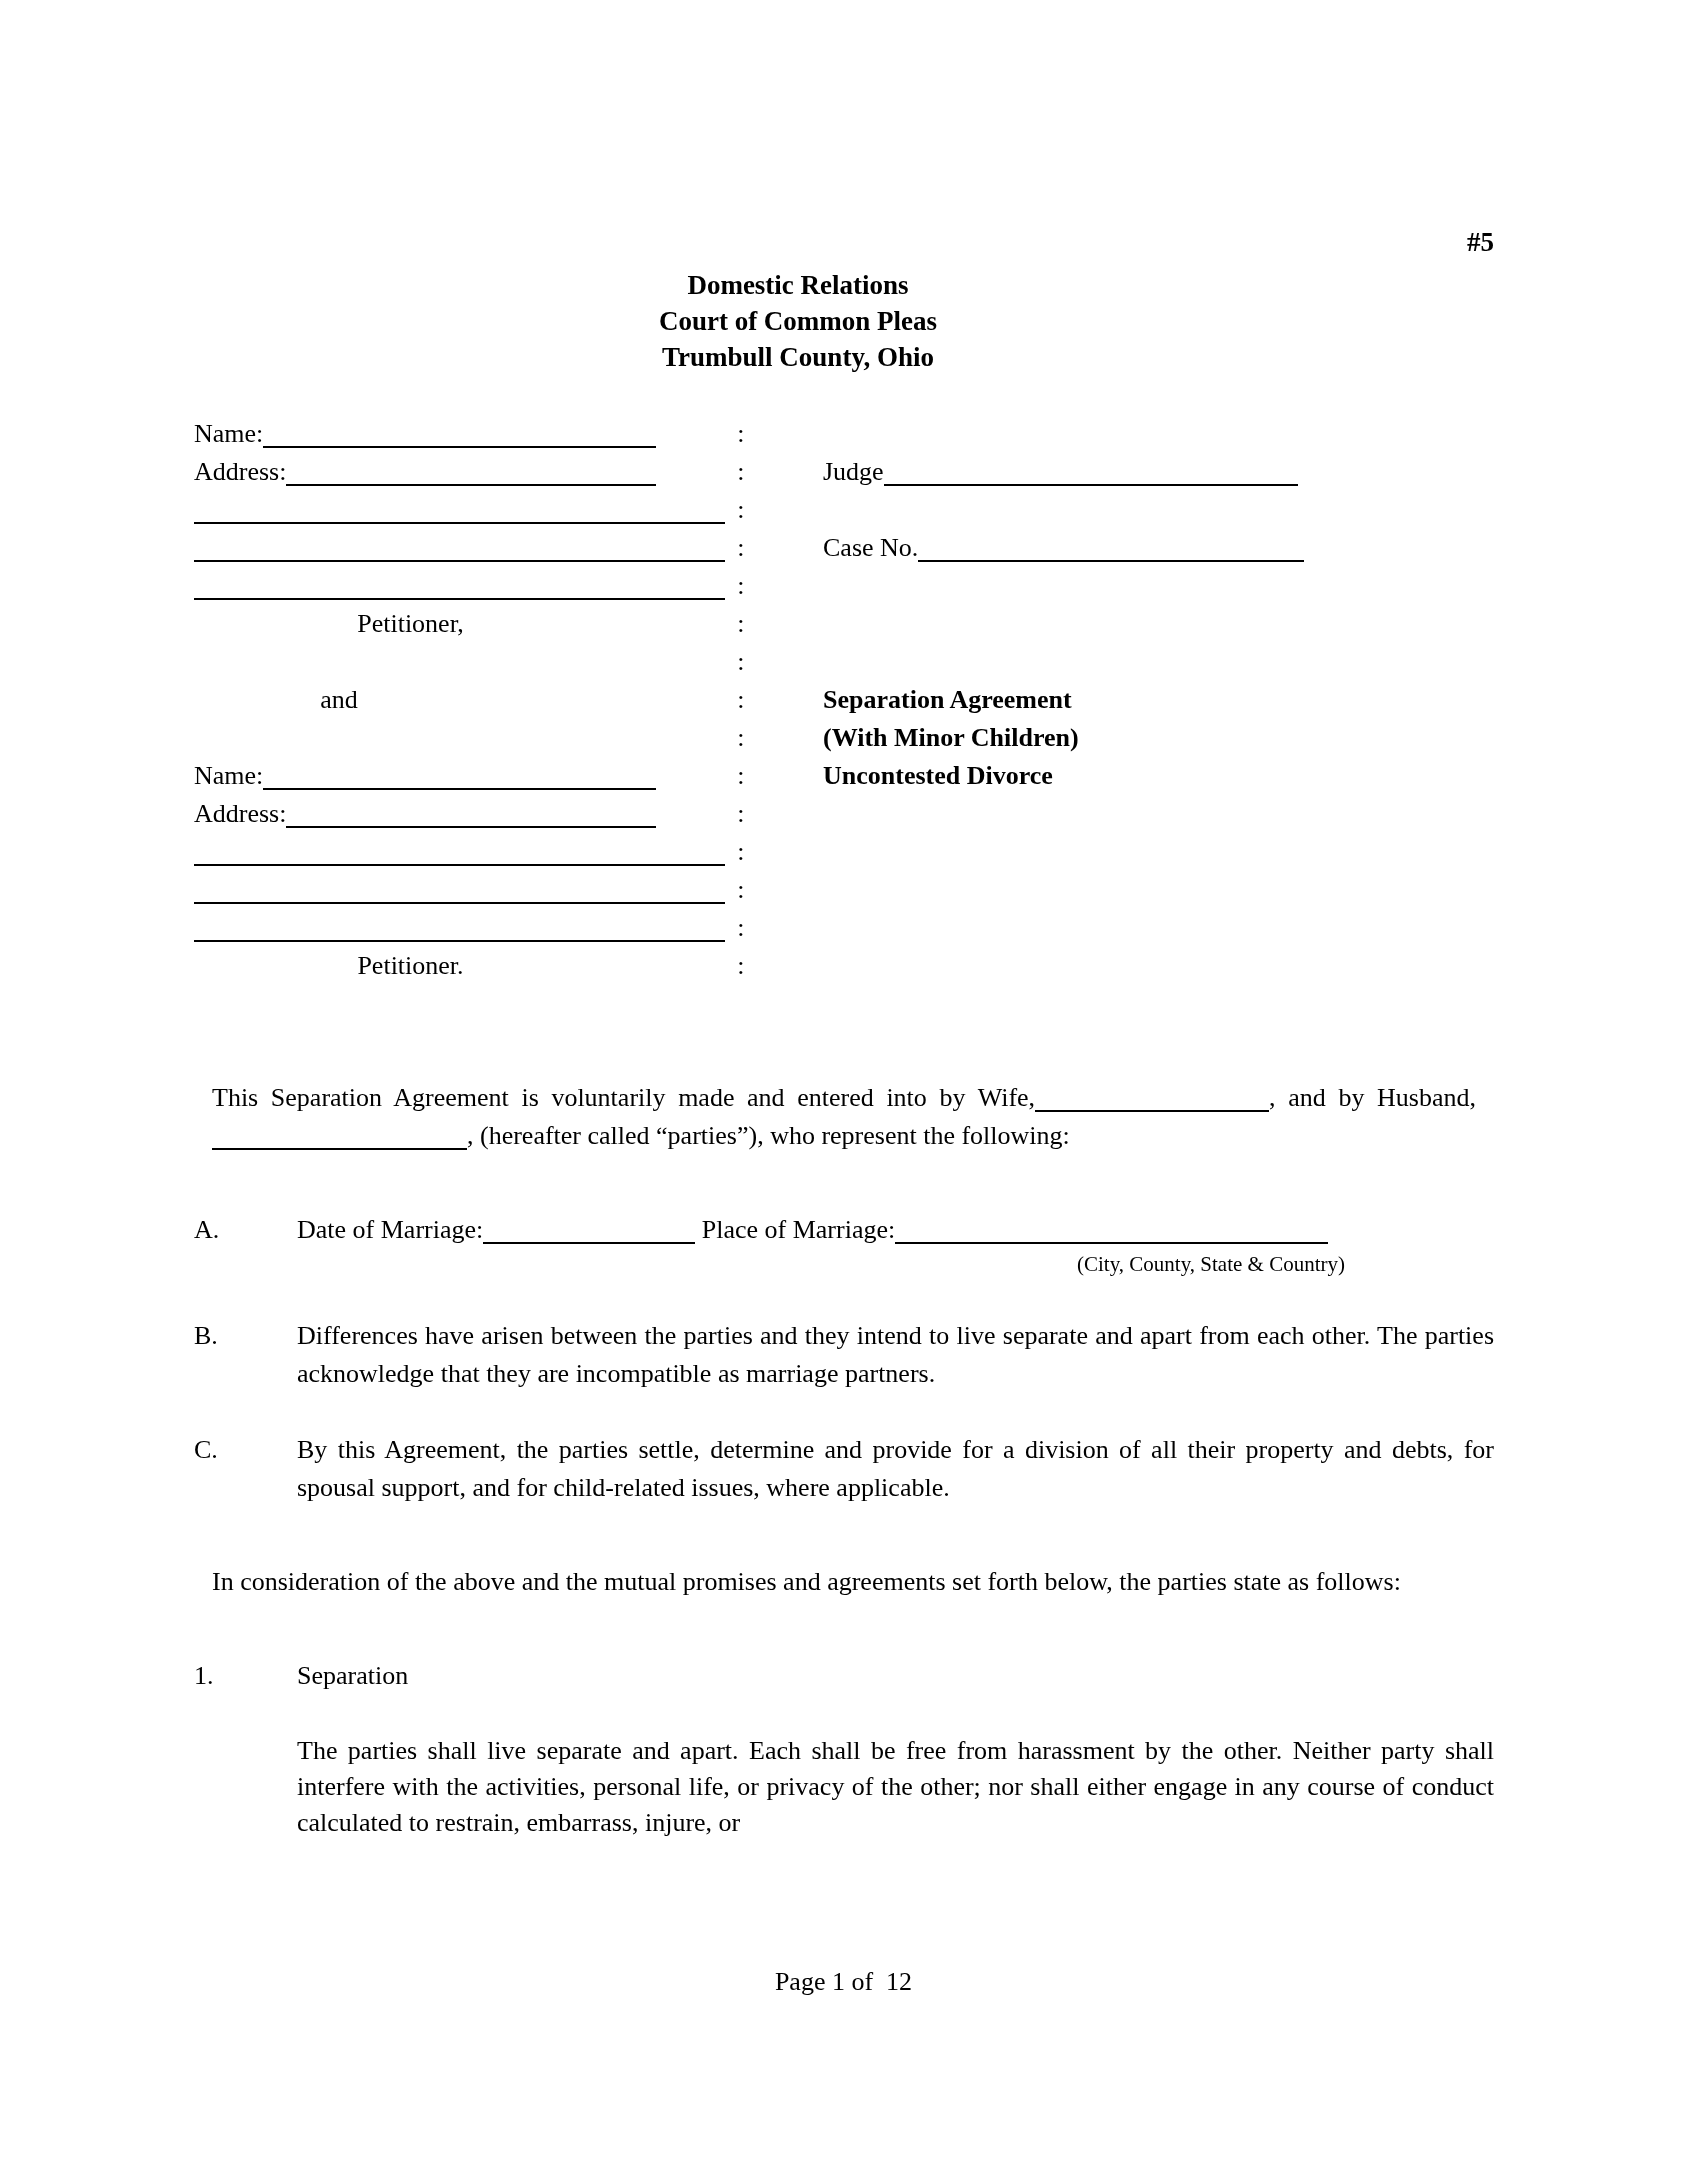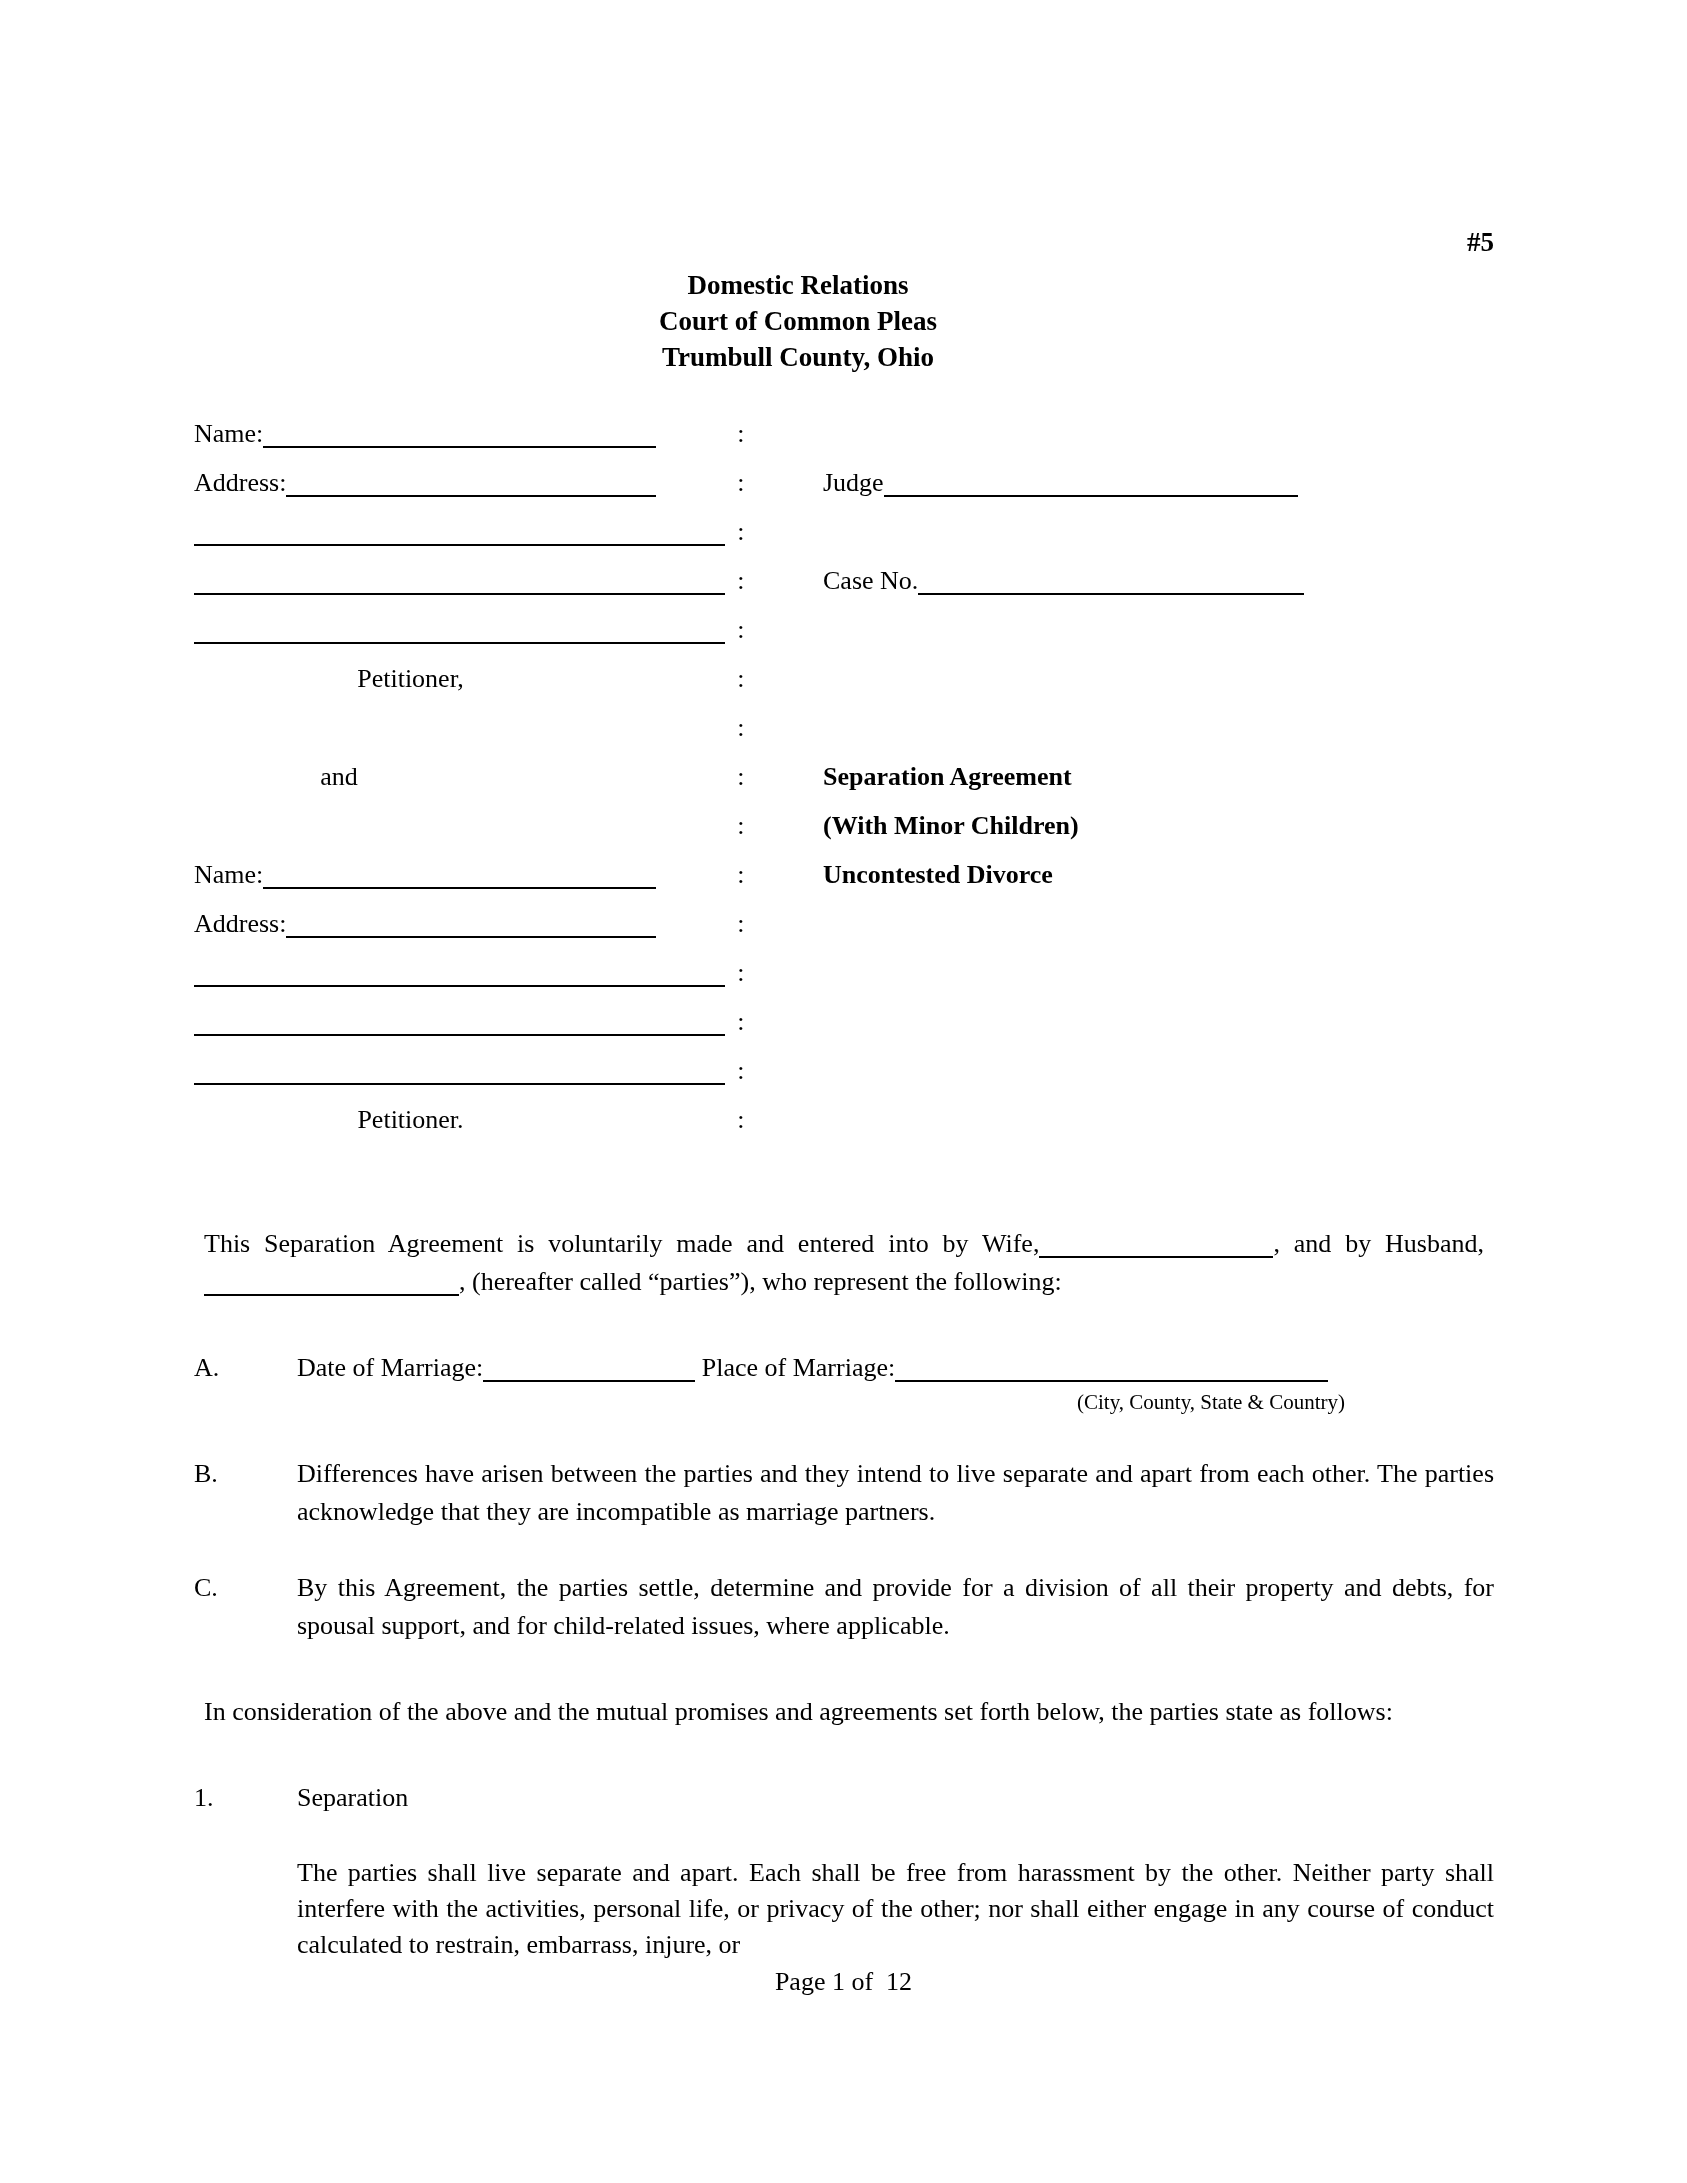--- a/index.html
+++ b/index.html
@@ -51,21 +51,20 @@
   
   .caption {
     margin-top: 40px;
     position: relative;
   }
   .cap-row {
     display: flex;
     align-items: flex-start;
     line-height: 38px;
     font-size: 26px;
-    margin-top: 11px;
   }
   .cap-left {
     width: 531px;
     flex: 0 0 531px;
     position: relative;
     white-space: nowrap;
   }
   .cap-colon {
     width: 98px;
     flex: 0 0 98px;
@@ -112,21 +111,21 @@
     margin-top: 0;
     font-size: 26px;
     line-height: 38px;
     text-align: justify;
     text-justify: inter-word;
   }
   .para {
     text-align: justify;
     font-size: 26px;
     line-height: 38px;
-    margin: 10px;
+    margin: 18px;
   }
   .para-gap { height: 38px; }
 
   .lettered {
     display: flex;
     font-size: 26px;
     line-height: 38px;
   }
   .lettered .marker {
     flex: 0 0 103px;

